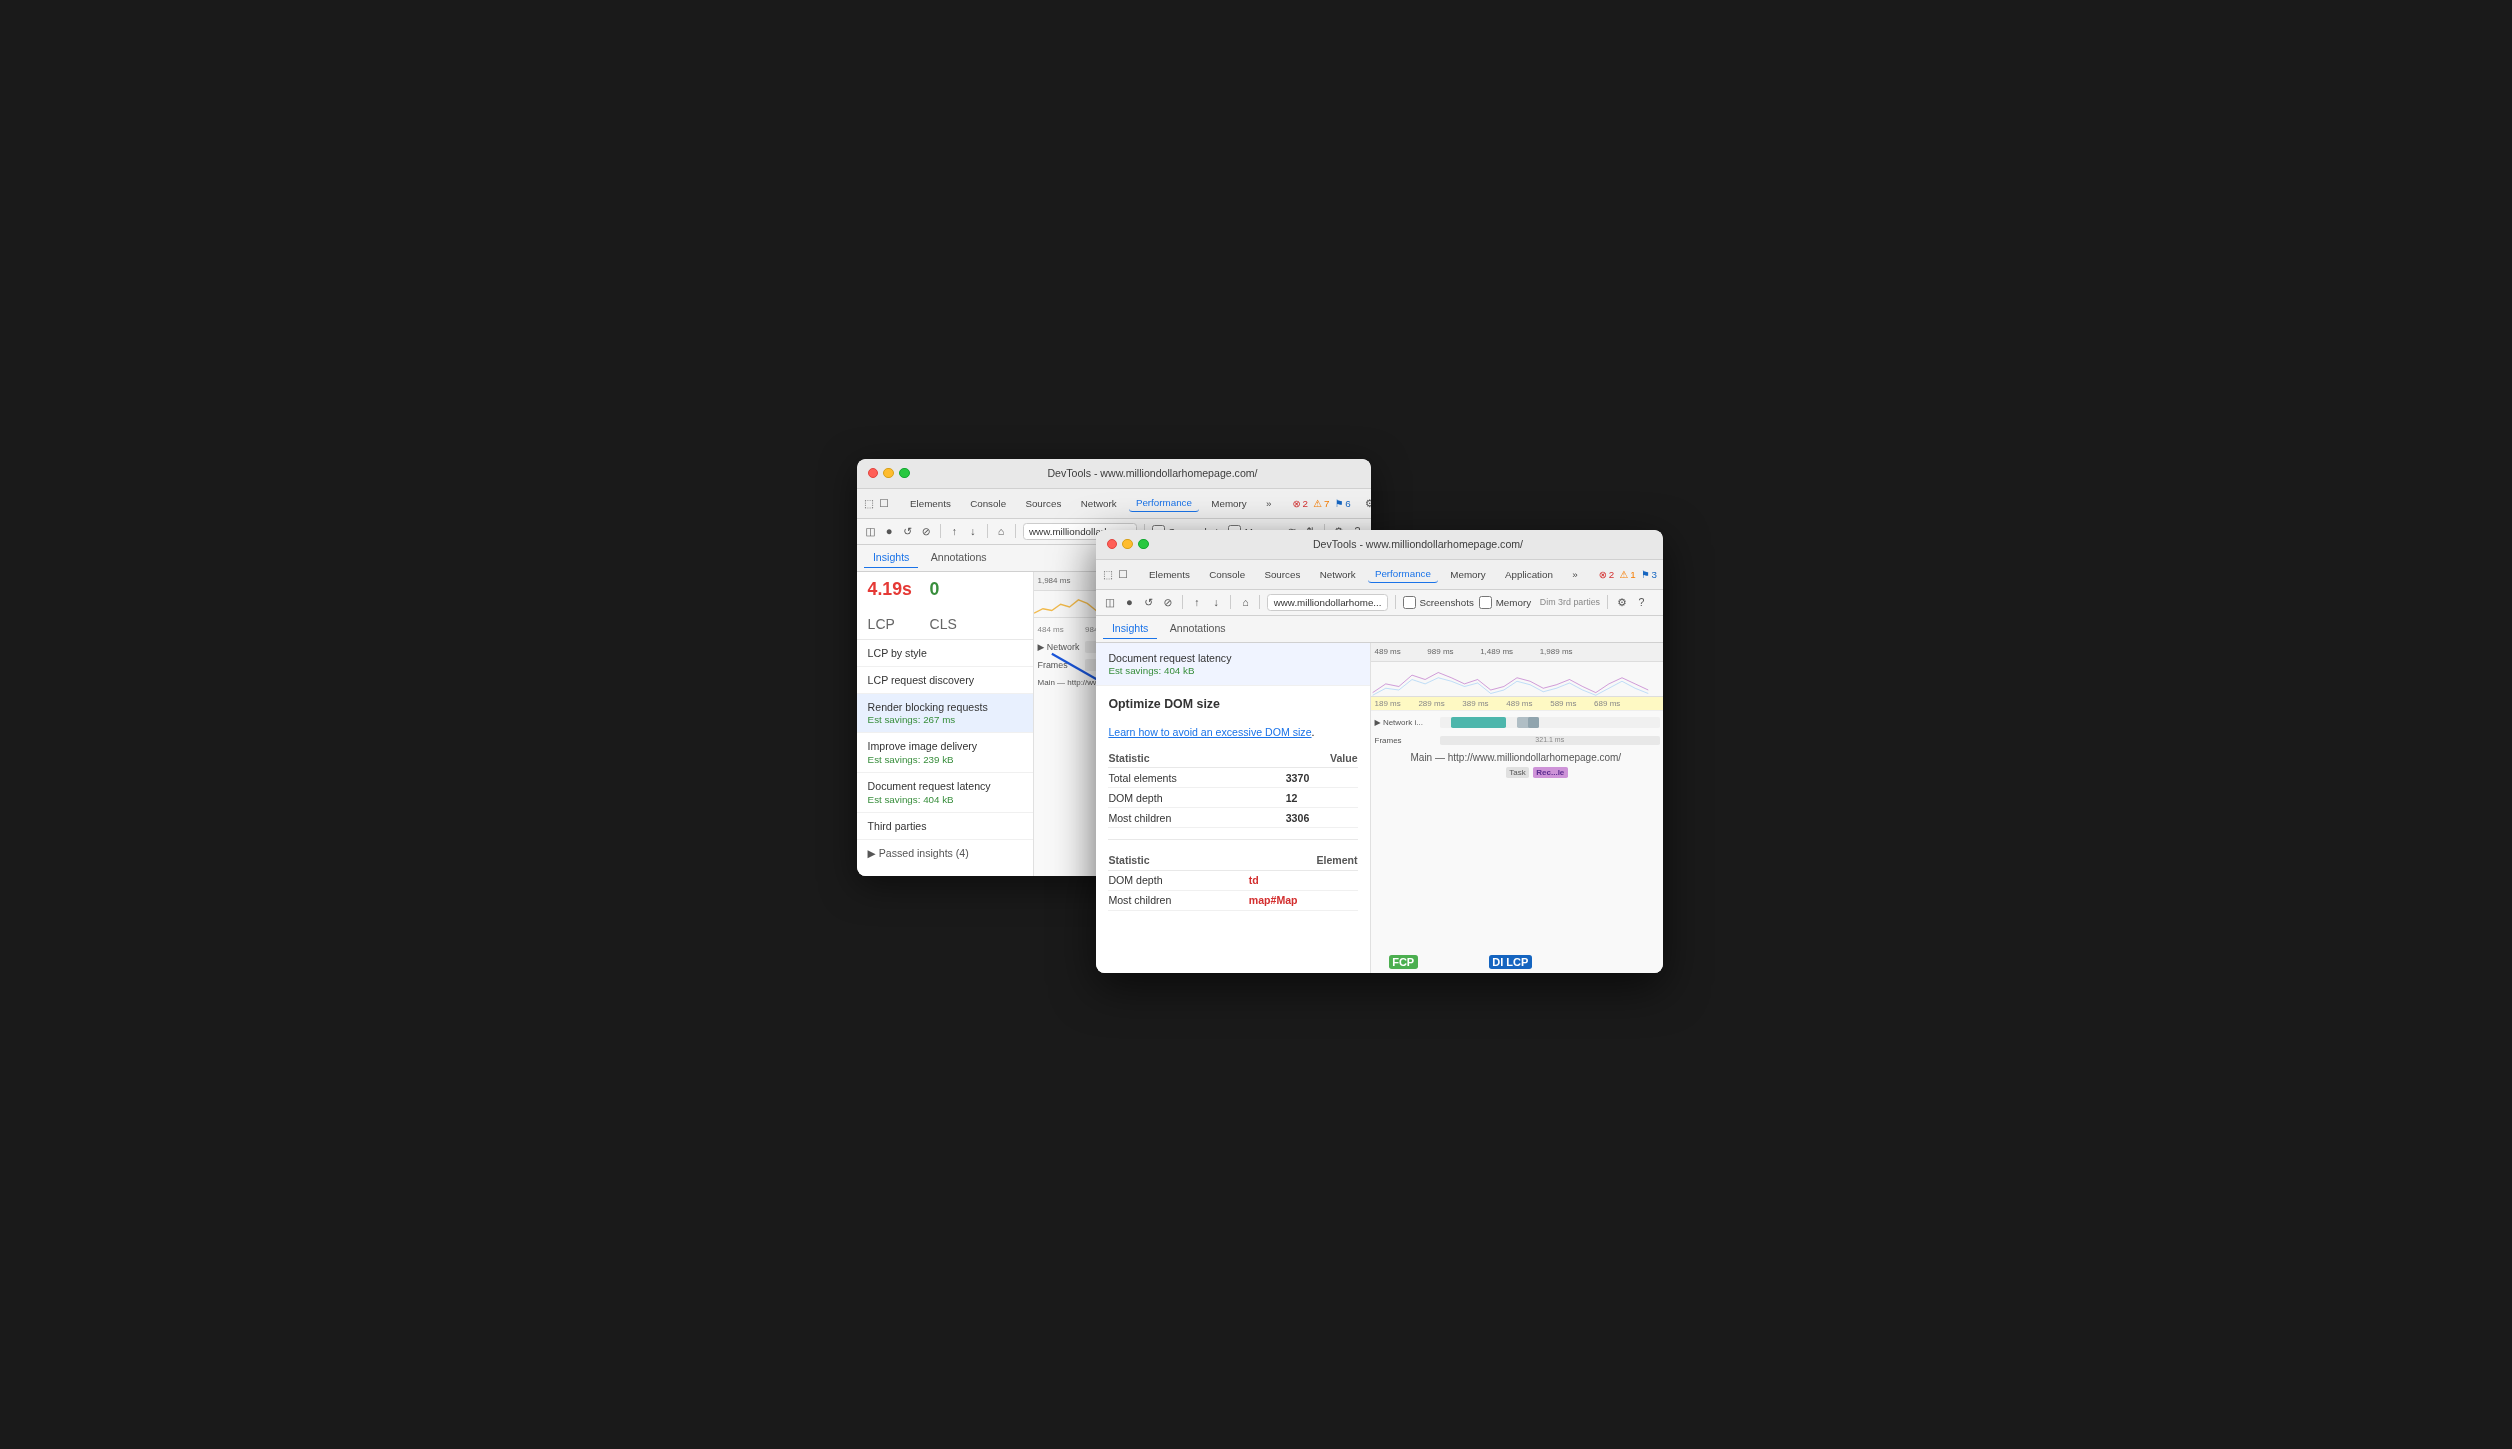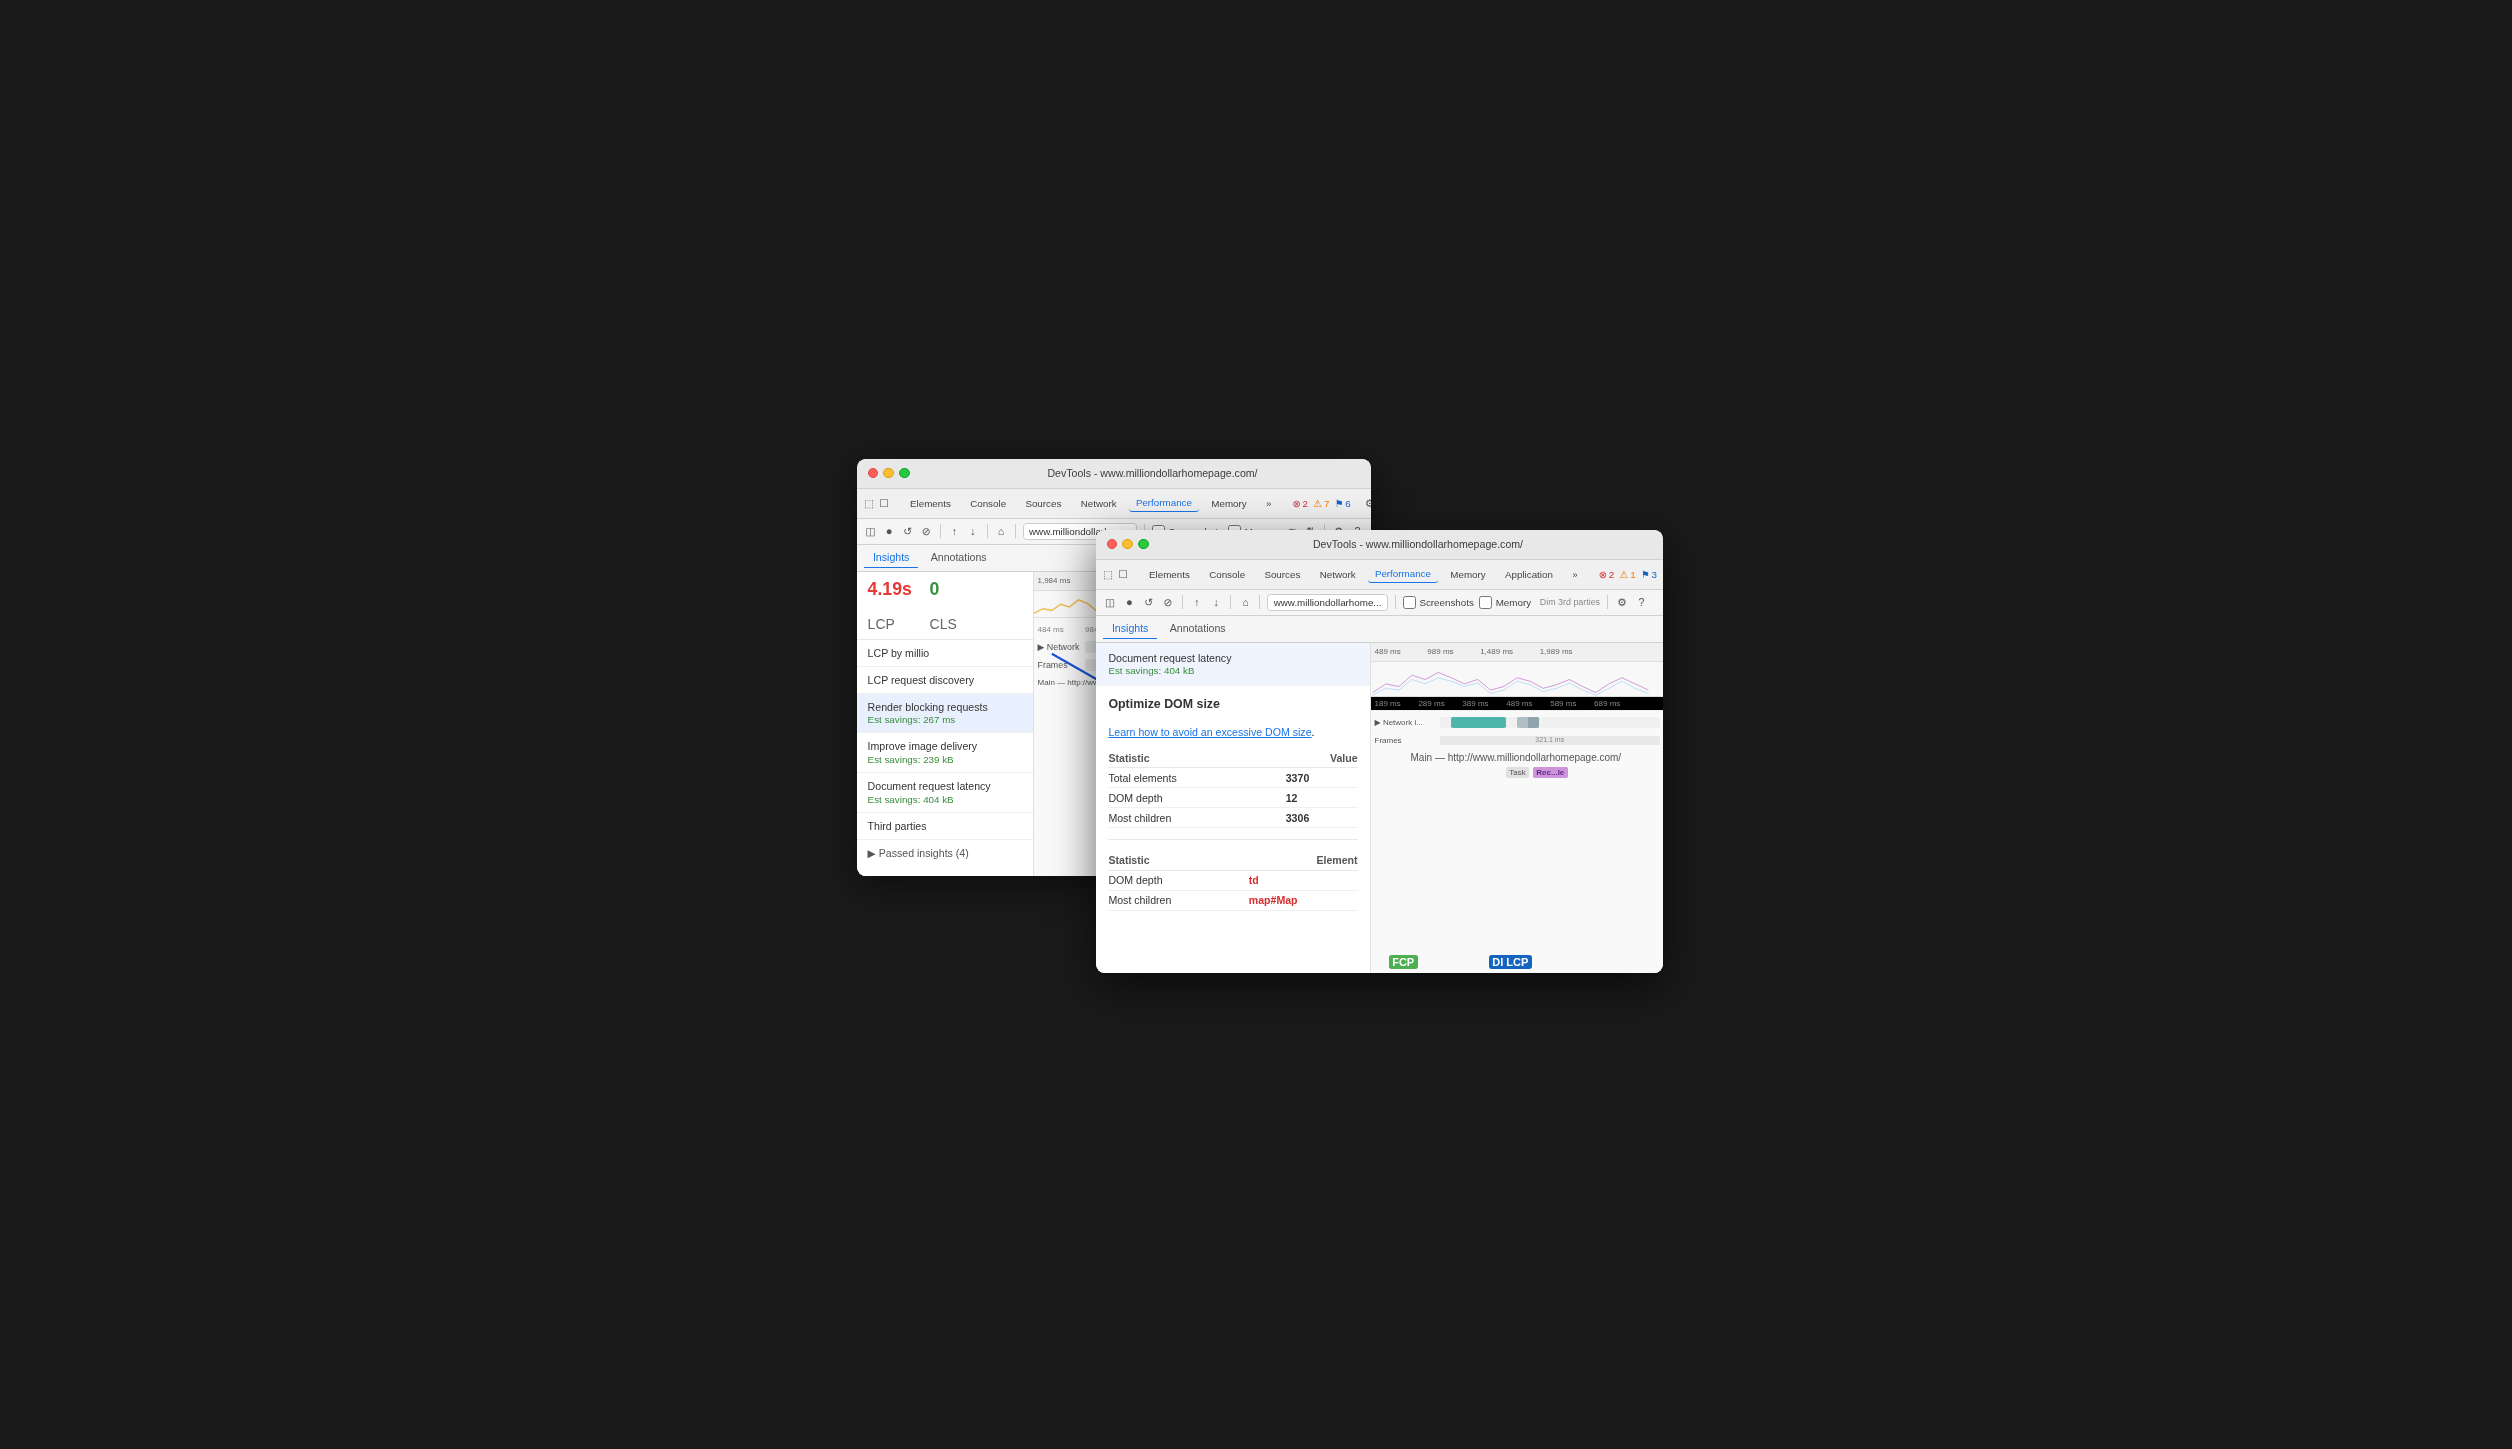--- a/index.html
+++ b/index.html
@@ -450,21 +450,21 @@
             <div class="metric-val">4.19s</div>
             <div class="metric-label">LCP</div>
           </div>
           <div>
             <div class="metric-val good">0</div>
             <div class="metric-label">CLS</div>
           </div>
         </div>
 
         <div class="insight-item">
-          <div class="insight-title">LCP by millio</div>
+          <div class="insight-title">LCP by style</div>
         </div>
         <div class="insight-item">
           <div class="insight-title">LCP request discovery</div>
         </div>
         <div class="insight-item selected">
           <div class="insight-title">Render blocking requests</div>
           <div class="insight-savings">Est savings: 267 ms</div>
         </div>
         <div class="insight-item">
           <div class="insight-title">Improve image delivery</div>
@@ -682,21 +682,21 @@
           <div>NET</div>
         </div>
 
         <div style="height:35px; background:#f8f8f8; border-bottom:0.9px solid #ddd; position:relative; overflow:hidden;">
           <svg width="100%" height="35" viewBox="0 0 330 40">
             <polyline points="0,35 15,25 30,28 45,15 60,20 75,12 90,18 105,25 120,20 135,32 150,28 165,18 180,22 195,30 210,26 225,20 240,28 255,35 270,25 285,18 300,25 315,32" stroke="#9c27b0" stroke-width="1" fill="none" opacity="0.5"></polyline>
             <polyline points="0,38 15,30 30,32 45,20 60,25 75,18 90,22 105,28 120,24 135,36 150,32 165,22 180,26 195,34 210,30 225,24 240,32 255,38 270,30 285,22 300,30 315,36" stroke="#2196f3" stroke-width="1" fill="none" opacity="0.3"></polyline>
           </svg>
         </div>
 
-        <div style="display:flex; gap:17.7px; font-size:8px; color:#888; padding:1.8px 3.5px; background:#000000; border-bottom:0.9px solid #eee;">
+        <div style="display:flex; gap:17.7px; font-size:8px; color:#888; padding:1.8px 3.5px; background:#fef9c3; border-bottom:0.9px solid #eee;">
           <span>189 ms</span>
           <span>289 ms</span>
           <span>389 ms</span>
           <span>489 ms</span>
           <span>589 ms</span>
           <span>689 ms</span>
         </div>
 
         <div style="padding:3.5px;">
           <div class="track-row">

